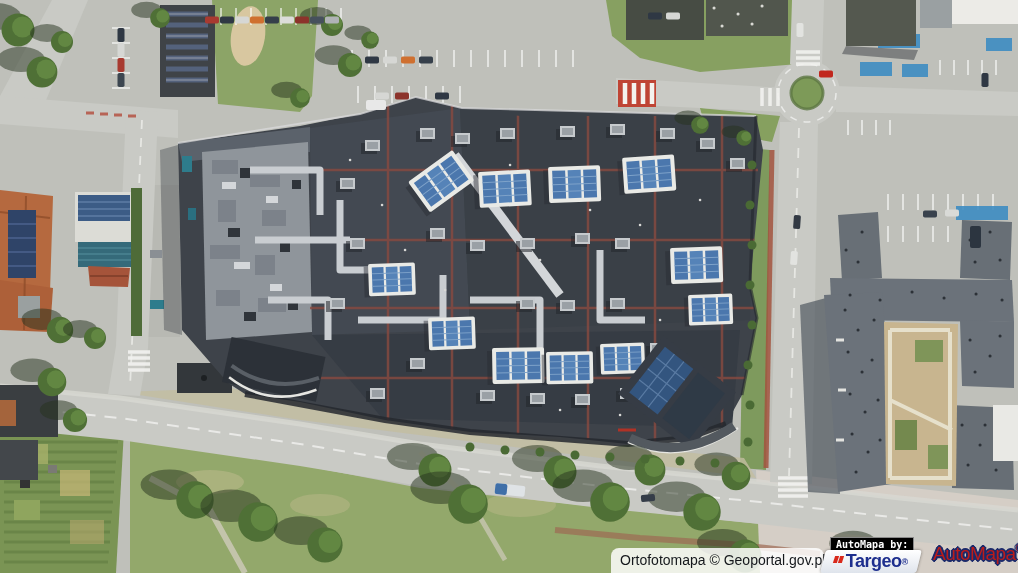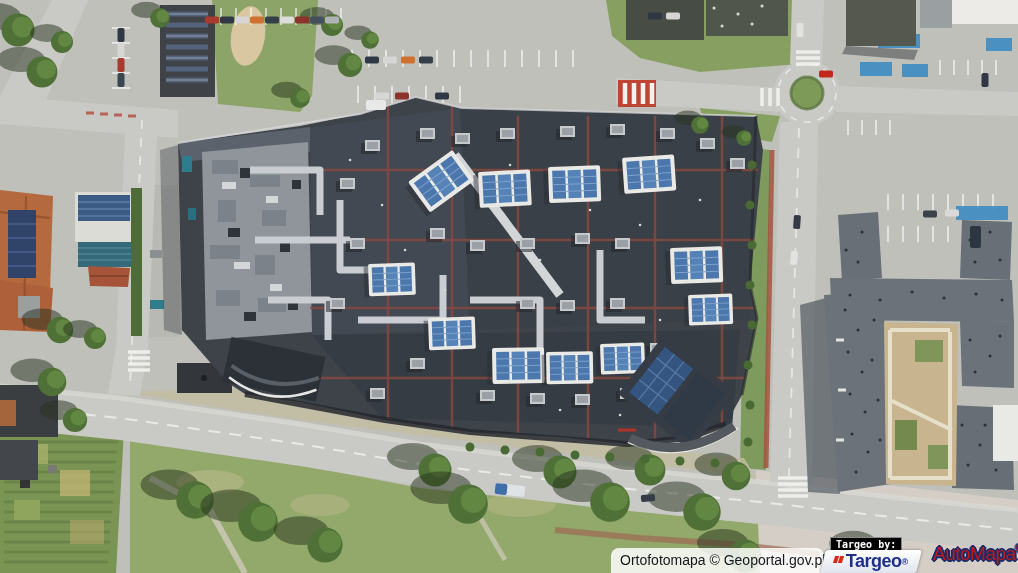--- a/index.html
+++ b/index.html
@@ -436,21 +436,21 @@
     <g transform="translate(510,490) rotate(6)">
       <rect x="-15" y="-5.5" width="30" height="11" rx="2" fill="#dfe3e6"></rect>
       <rect x="-15" y="-5.5" width="12" height="11" rx="2" fill="#3f6fa8"></rect>
     </g>
     <use href="#car" fill="#353d48" transform="translate(648,498) rotate(84)"></use>
   </g>
 </svg>
 
   <div class="attribution">Ortofotomapa © Geoportal.gov.pl</div>
 
-  <div class="powered">Targeo by:</div>
+  <div class="powered">AutoMapa by:</div>
 
   <div class="targeo-plate">
     <div class="targeo-inner">
       <span class="targeo-mark"><i></i><i></i></span>
       <span class="targeo-text">Targeo</span>
       <span class="targeo-reg">®</span>
     </div>
   </div>
 
   <div class="automapa">

